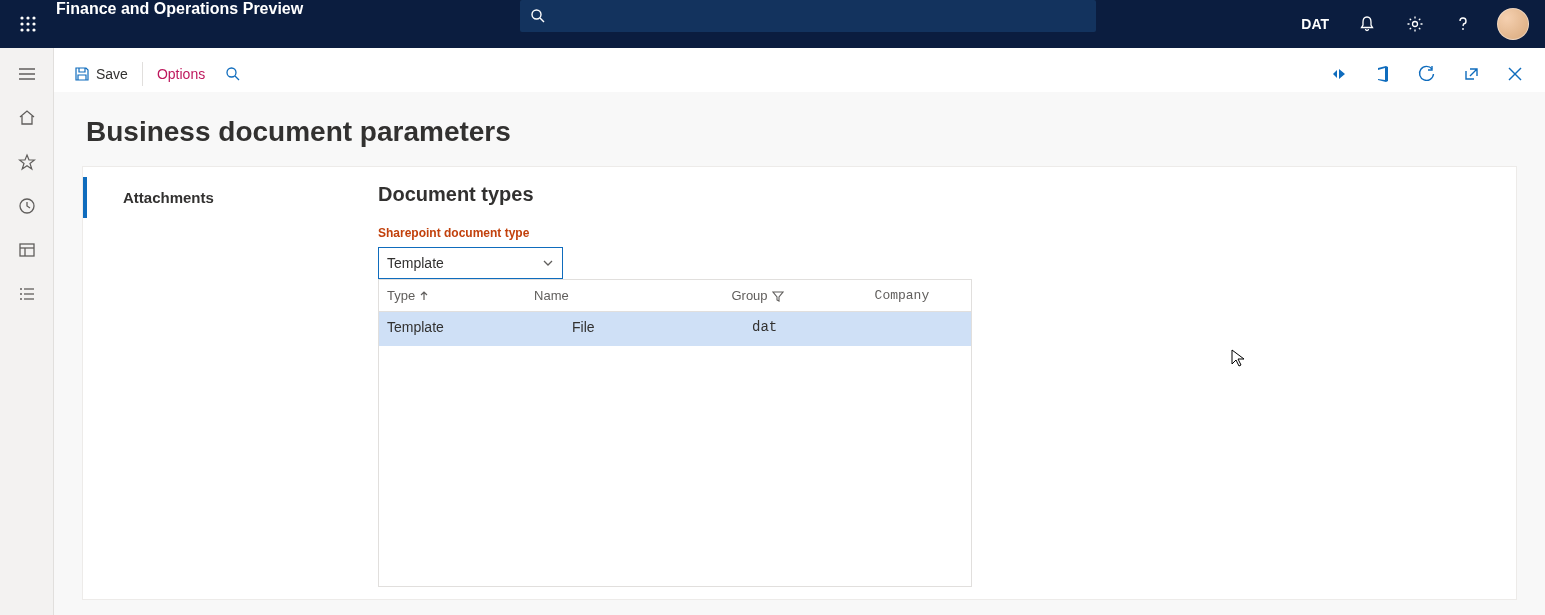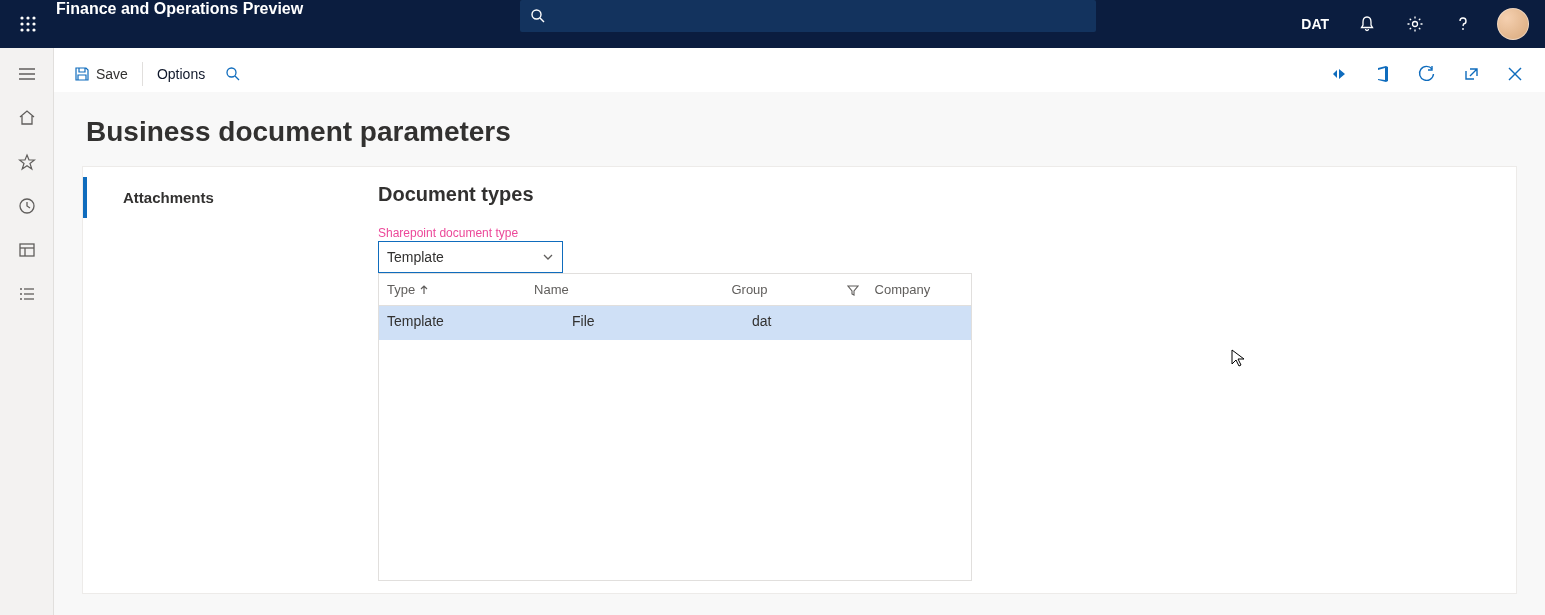--- a/index.html
+++ b/index.html
@@ -16,48 +16,48 @@
 .top-btn { width: 44px; height: 48px; display: flex; align-items: center; justify-content: center; cursor: pointer; }
 .entity-badge { padding: 0 12px; font-size: 14px; font-weight: 600; }
 .avatar { width: 32px; height: 32px; border-radius: 50%; background: radial-gradient(circle at 30% 30%, #f5d0b0, #d8a97c); border: 1px solid rgba(255,255,255,0.4); margin: 0 8px; }
 
 
 .leftrail { position: absolute; top: 48px; left: 0; width: 54px; height: calc(100% - 48px); background: #f3f2f1; border-right: 1px solid #e1dfdd; display: flex; flex-direction: column; align-items: center; padding-top: 4px; }
 .rail-btn { width: 54px; height: 44px; display: flex; align-items: center; justify-content: center; cursor: pointer; color: #605e5c; }
 
 
 .cmdbar { position: absolute; top: 48px; left: 54px; right: 0; height: 52px; background: #fff; border-bottom: 1px solid #e1dfdd; display: flex; align-items: center; padding: 0 10px; }
-.cmdbtn { display: flex; align-items: center; gap: 6px; padding: 0 10px; height: 44px; cursor: pointer; color: #0f172a; }
+.cmdbtn { display: flex; align-items: center; gap: 6px; padding: 0 10px; height: 44px; cursor: pointer; color: #be185d; }
 .cmd-divider { width: 1px; height: 24px; background: #e1dfdd; margin: 0 4px; }
 .cmd-right { margin-left: auto; display: flex; align-items: center; gap: 4px; }
 .cmd-icon-btn { width: 40px; height: 44px; display: flex; align-items: center; justify-content: center; cursor: pointer; color: #0f6cbd; }
 
 
 .content { position: absolute; top: 92px; left: 54px; right: 0; bottom: 0; background: #f8f8f8; overflow: auto; padding: 24px 28px; }
 .page-title { font-size: 28px; font-weight: 600; margin-bottom: 18px; padding-left: 4px; }
 .panel { background: #fff; display: flex; min-height: 410px; border: 1px solid #edebe9; }
 .tabs-col { width: 295px; border-right: none; padding-top: 10px; }
 .tab { padding: 12px 36px; font-size: 15px; font-weight: 600; border-left: 4px solid transparent; cursor: pointer; }
 .tab.active { border-left-color: #0f6cbd; }
 .main-col { flex: 1; padding: 16px 12px 12px 0; }
 .section-title { font-size: 20px; font-weight: 600; margin-bottom: 20px; }
-.field-label { font-size: 12px; color: #ec4899; margin-bottom: 1px; }
+.field-label { font-size: 12px; color: #c2410c; margin-bottom: 7px; font-weight: bold; }
 .combo { width: 185px; height: 32px; border: 1px solid #0f6cbd; background: #fff; display: flex; align-items: center; justify-content: space-between; padding: 0 8px; cursor: pointer; }
 .combo span { font-size: 14px; }
 
 
 .grid-wrap { margin-top: 0; width: 594px; border: 1px solid #e1dfdd; border-top: none; }
 .grid-header { display: flex; height: 33px; border-bottom: 1px solid #e1dfdd; border-top: 1px solid #e1dfdd; background: #fff; }
 .gh-cell { padding: 7px 8px; font-size: 13px; color: #605e5c; display: flex; align-items: center; gap: 4px; }
 .grid-row { display: flex; height: 34px; background: #cfe0f6; }
 .gr-cell { padding: 7px 8px; font-size: 14px; }
 .col-type { width: 185px; }
 .col-name { width: 250px; }
-.col-group { width: 180px; justify-content: space-between; }
-.col-company { width: 130px; }
+.col-group { width: 180px; }
+.col-company { width: 130px; font-family: Liberation Mono, monospace; }
 .grid-body-empty { height: 240px; background: #fff; }
 
 svg { display: block; }
 </style>
 </head>
 <body>
 
 <div class="topbar">
   <div class="waffle">
     <svg width="16" height="16" viewBox="0 0 16 16">

